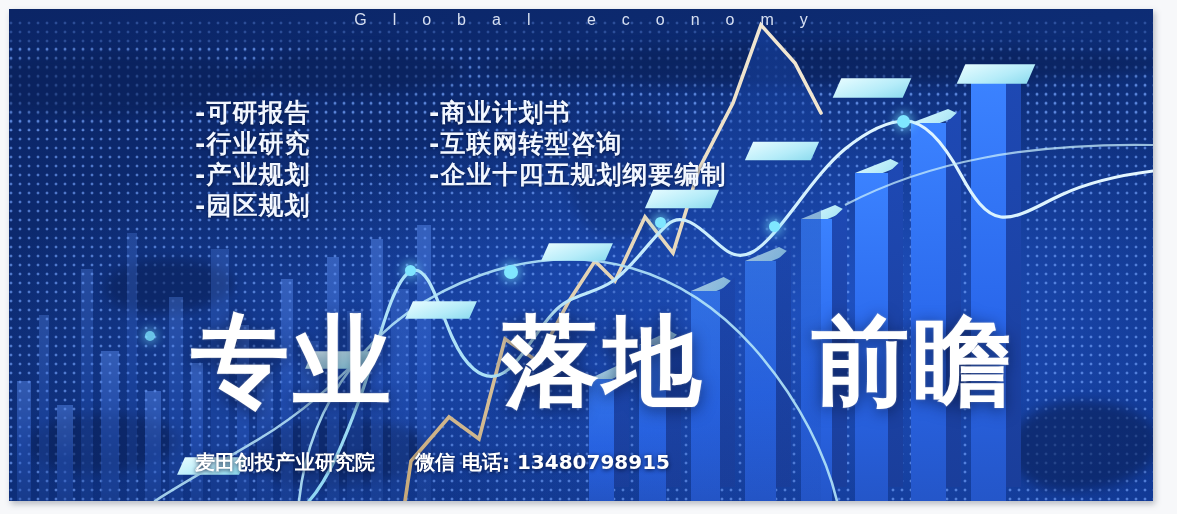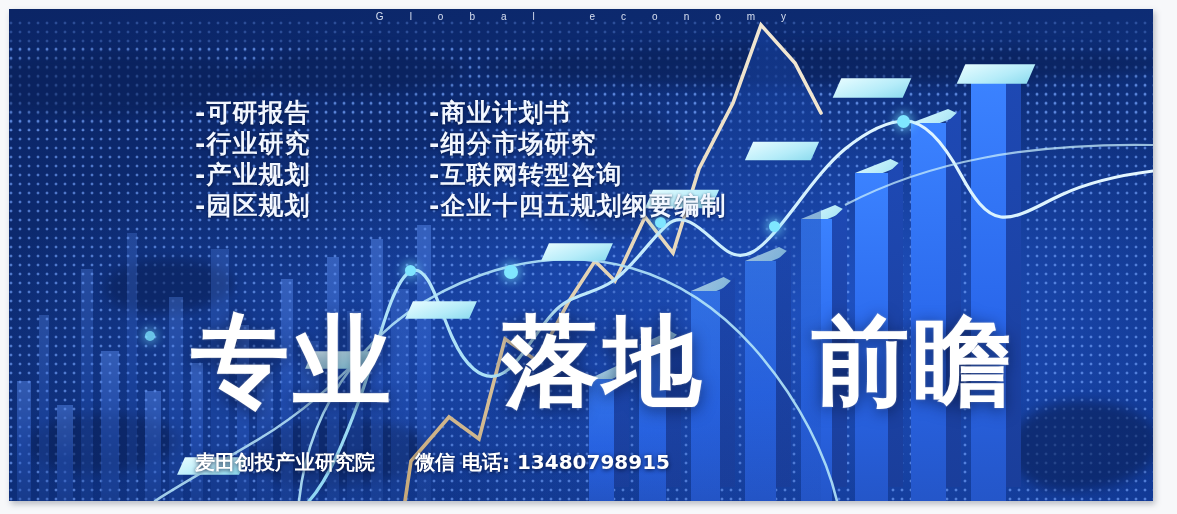--- a/index.html
+++ b/index.html
@@ -103,21 +103,21 @@
   }
   
   .lines { position: absolute; inset: 0; }
   
   .hdr-word {
     position: absolute;
     top: 2px;
     left: 0; width: 100%;
     text-align: center;
     color: #e7eefc;
-    font-size: 10px;
+    font-size: 16px;
     letter-spacing: 26px;
     text-indent: 26px;
     white-space: nowrap;
     font-family: "Liberation Sans", sans-serif;
     opacity: .92;
   }
   .svc-col {
     position: absolute;
     color: #f2f7ff;
     font-family: "DejaVu Sans", sans-serif;
@@ -322,21 +322,20 @@
 
     <div class="svc-col left">
       <span class="svc-item">-可研报告</span>
       <span class="svc-item">-行业研究</span>
       <span class="svc-item">-产业规划</span>
       <span class="svc-item">-园区规划</span>
     </div>
 
     <div class="svc-col right">
       <span class="svc-item">-商业计划书</span>
-      <span class="svc-item">-细分市场研究</span>
       <span class="svc-item">-互联网转型咨询</span>
       <span class="svc-item">-企业十四五规划纲要编制</span>
     </div>
 
     <div class="headline">
       <span>专业</span>
       <span class="gap"></span>
       <span>落地</span>
       <span class="gap"></span>
       <span>前瞻</span>

